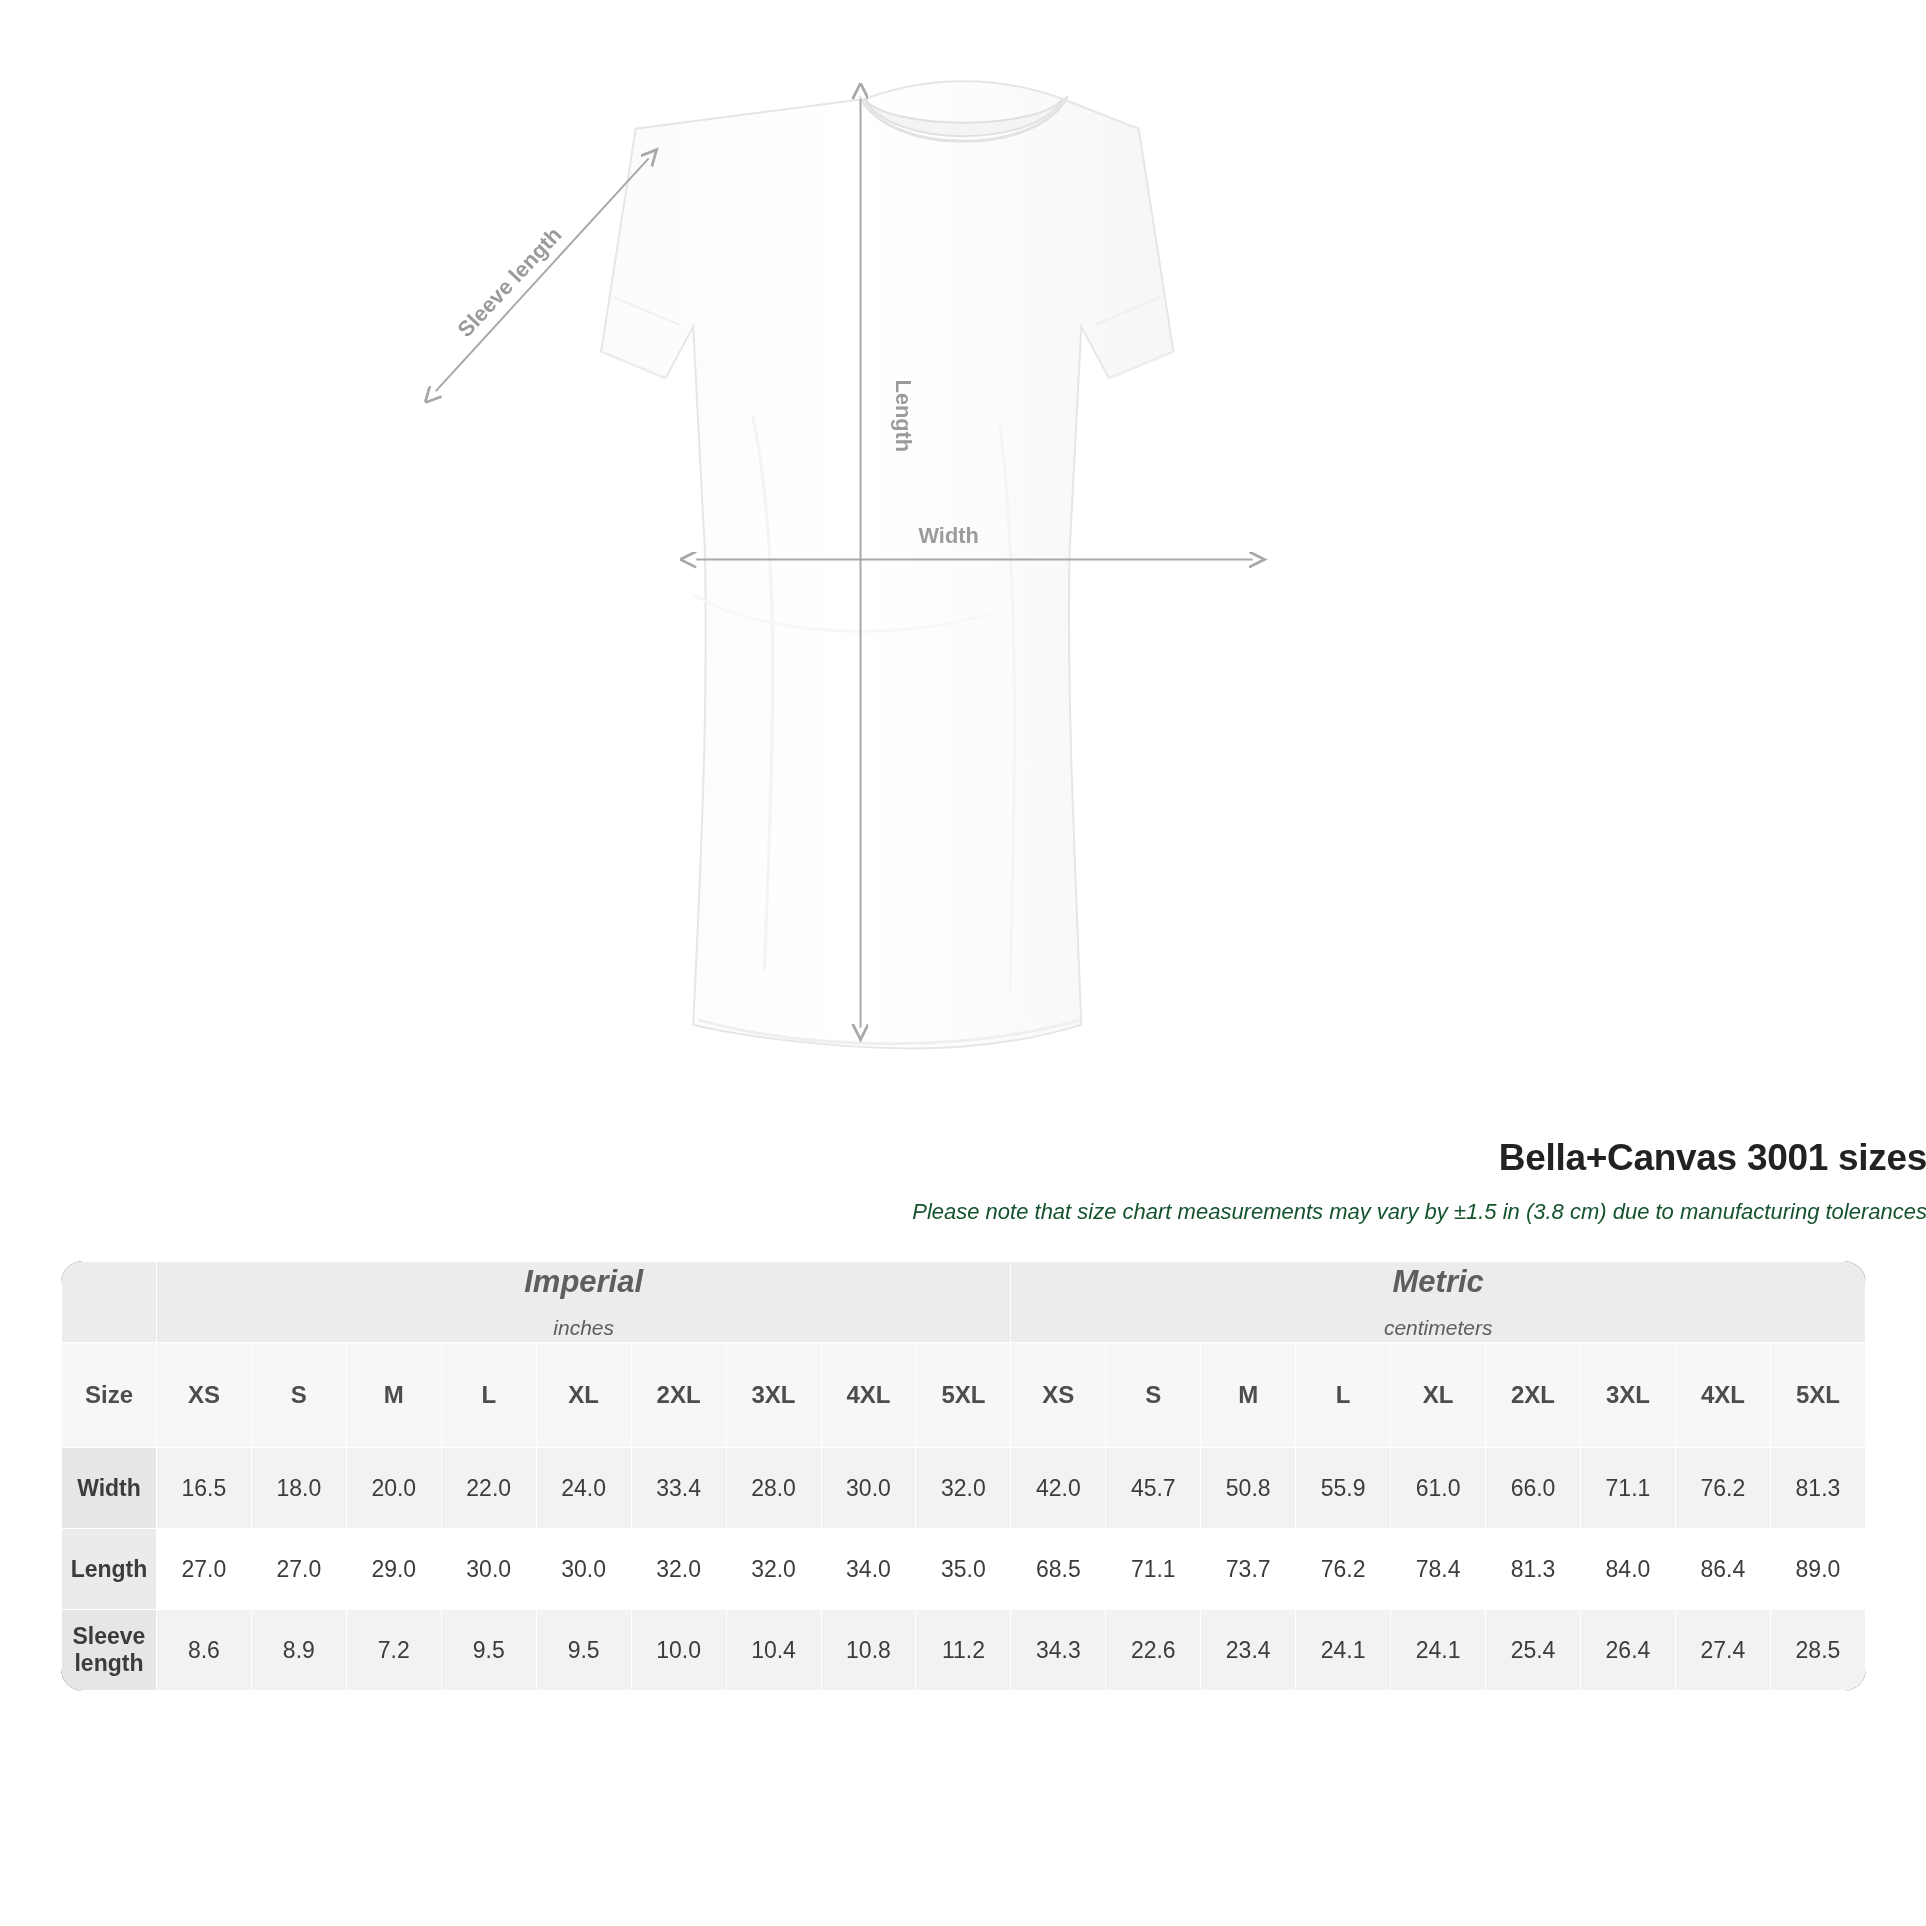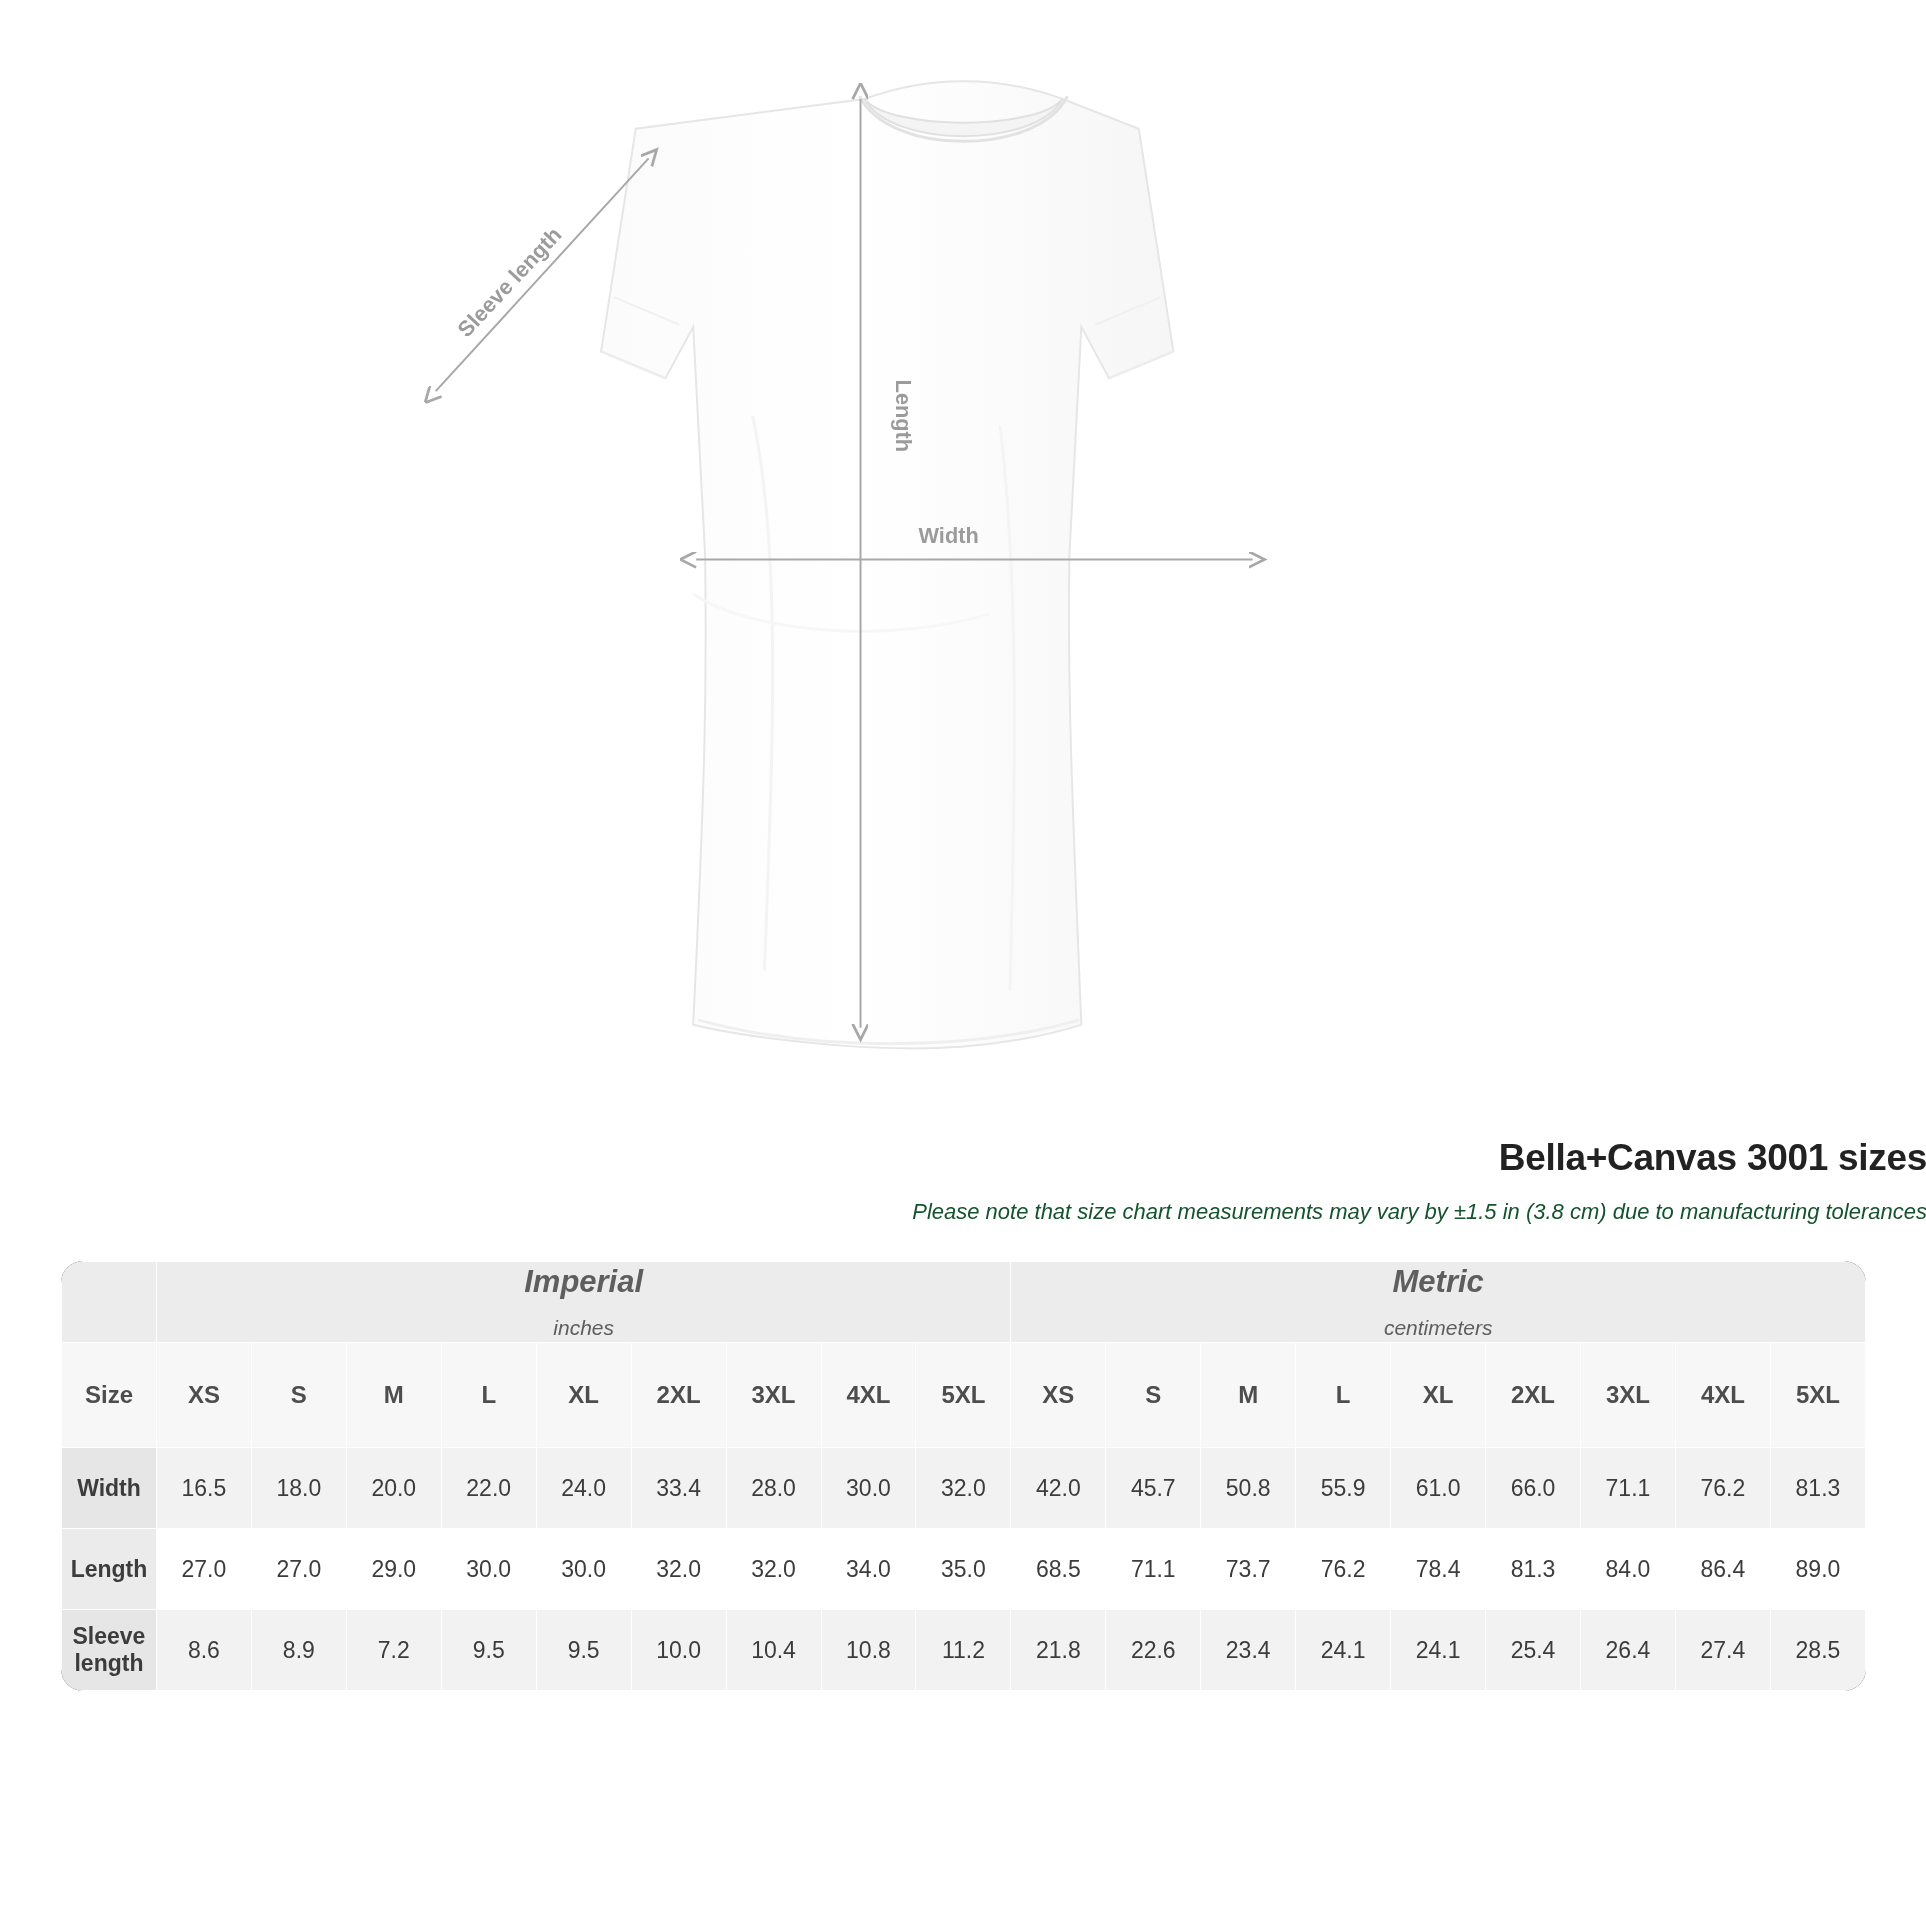--- a/index.html
+++ b/index.html
@@ -285,21 +285,21 @@
             <td class="rowlabel">Sleeve length</td>
             <td>8.6</td>
             <td>8.9</td>
             <td>7.2</td>
             <td>9.5</td>
             <td>9.5</td>
             <td>10.0</td>
             <td>10.4</td>
             <td>10.8</td>
             <td>11.2</td>
-            <td>21.8</td>
+            <td>34.3</td>
             <td>22.6</td>
             <td>23.4</td>
             <td>24.1</td>
             <td>24.1</td>
             <td>25.4</td>
             <td>26.4</td>
             <td>27.4</td>
             <td>28.5</td>
           </tr>
         </tbody>

